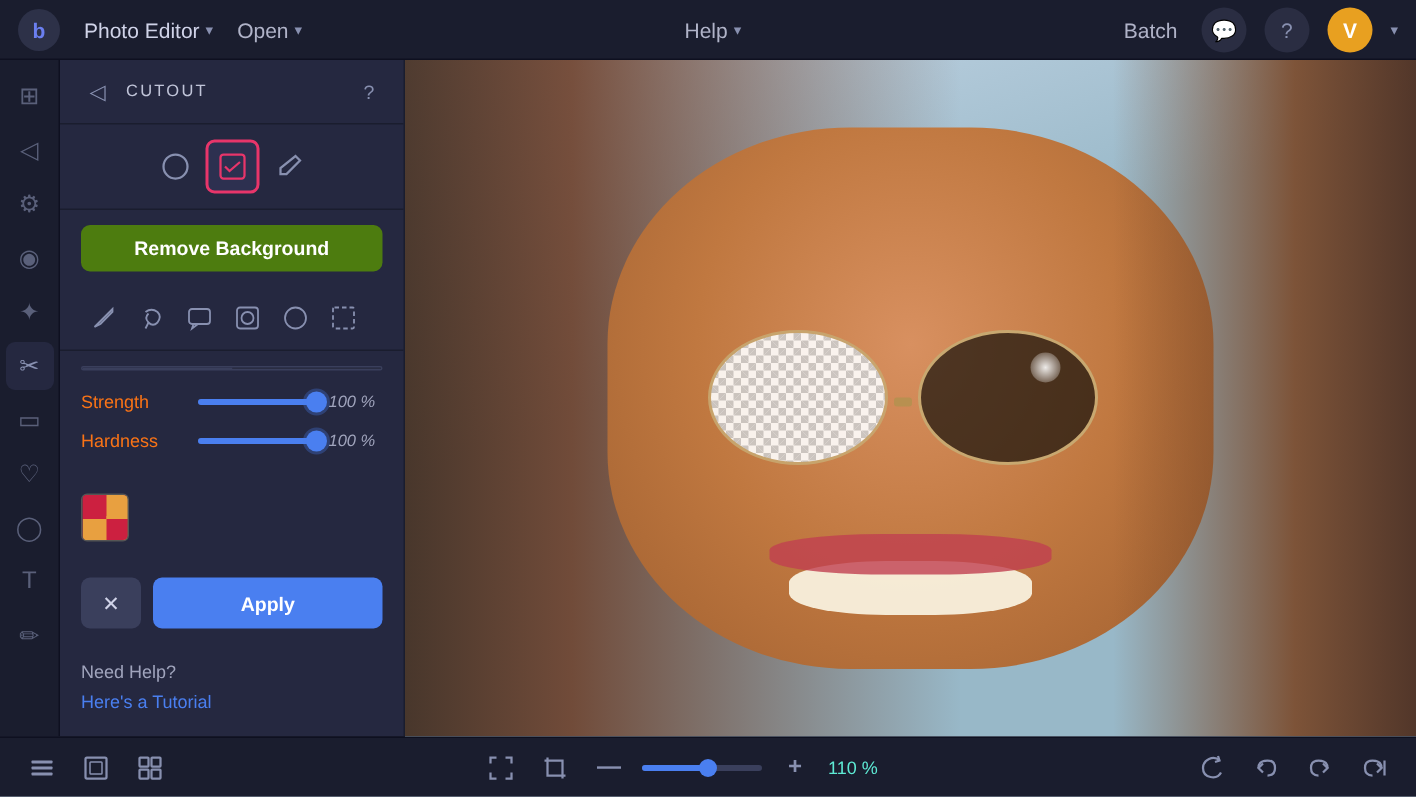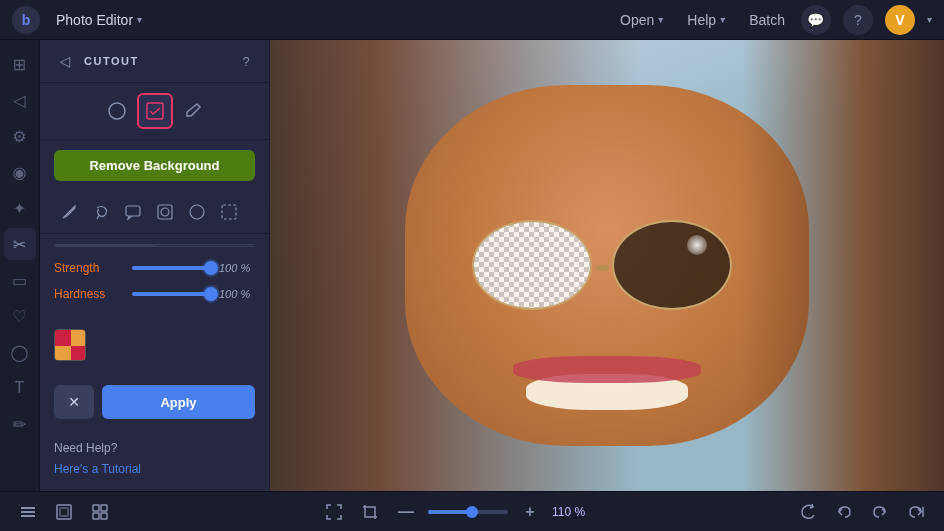--- a/index.html
+++ b/index.html
@@ -28,21 +28,21 @@
     }
     .header-app-name {
       color: #d0d3e8;
       font-size: 14px;
       display: flex; align-items: center; gap: 4px;
     }
     .header-center {
       flex: 1;
       display: flex;
       align-items: center;
-      justify-content: flex-end;
+      justify-content: space-between;
       gap: 24px;
     }
     .header-btn {
       color: #b0b3c8;
       font-size: 14px;
       display: flex; align-items: center; gap: 4px;
       cursor: pointer;
       background: none; border: none;
     }
     .header-right {
@@ -118,21 +118,21 @@
       width: 22px; height: 22px;
       display: flex; align-items: center; justify-content: center;
       color: #8890b0;
       cursor: pointer;
       font-size: 14px;
       background: none; border: none;
     }
     .panel-title {
       color: #c0c4d8;
       font-size: 11px;
-      font-weight: 700;
+      font-weight: 400;
       letter-spacing: 1.5px;
       text-transform: uppercase;
       flex: 1;
     }
     .panel-help-btn {
       width: 18px; height: 18px;
       display: flex; align-items: center; justify-content: center;
       color: #8890b0;
       cursor: pointer;
       font-size: 13px;
@@ -386,21 +386,21 @@
     .zoom-slider-thumb {
       width: 12px; height: 12px;
       background: #4a7ff0;
       border-radius: 50%;
       position: absolute;
       top: -4px;
       left: 55%;
       transform: translateX(-50%);
     }
     .zoom-value {
-      color: #c4b5fd;
+      color: #5eead4;
       font-size: 12px;
       min-width: 36px;
     }
 
     .chevron {
       font-size: 10px;
       color: #8890b0;
     }
   </style>
 </head>

